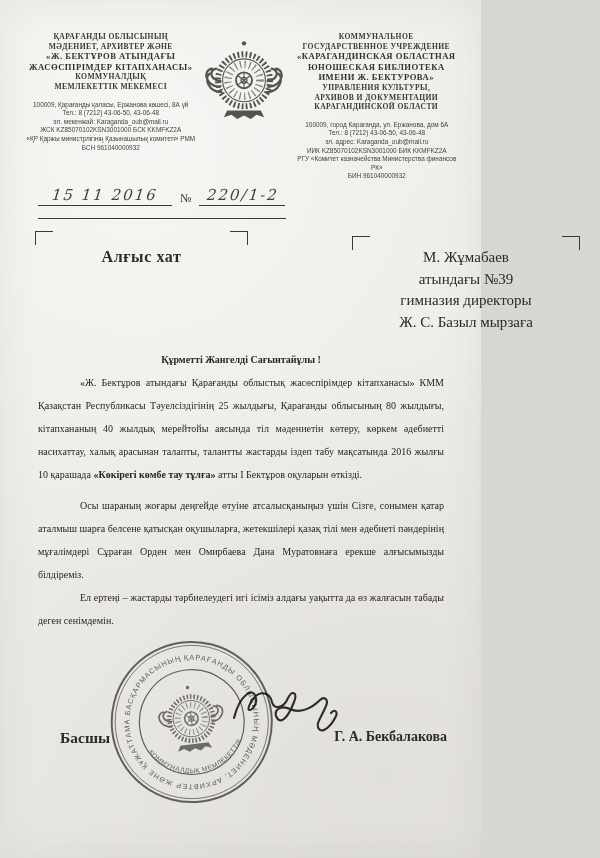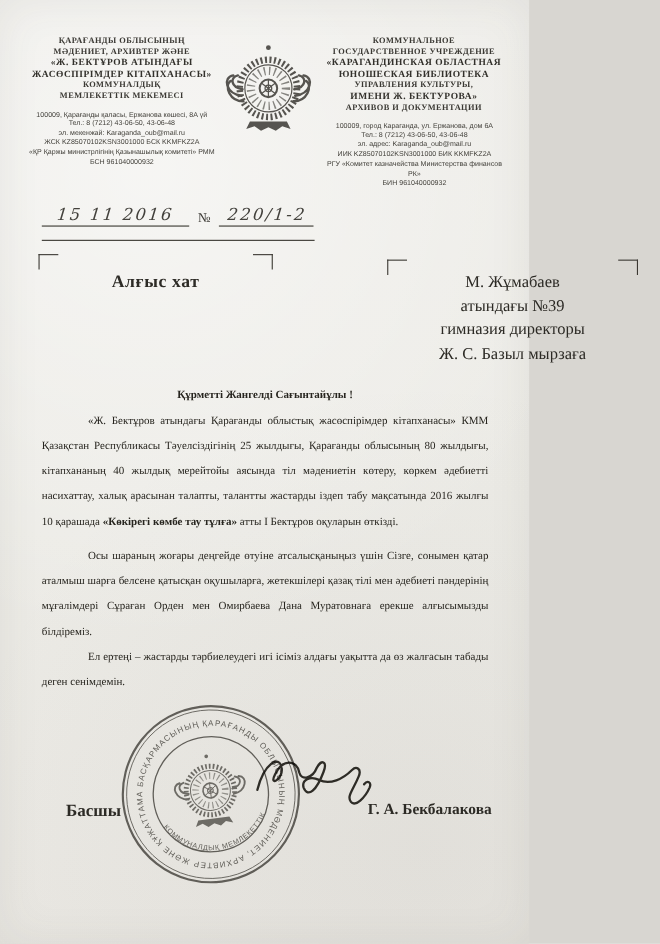--- a/index.html
+++ b/index.html
@@ -92,23 +92,24 @@
           <path d="M30,90 L70,90 L74,98 L65,95 L58,100 L50,96 L42,100 L35,95 L26,98 Z" fill="#403e39" stroke="none"></path>
         </g>
       </svg>
     </div>
 
     <div class="lh-col">
       <span class="org-line">КОММУНАЛЬНОЕ</span>
       <span class="org-line">ГОСУДАРСТВЕННОЕ УЧРЕЖДЕНИЕ</span>
       <span class="org-line em">«КАРАГАНДИНСКАЯ ОБЛАСТНАЯ</span>
       <span class="org-line em">ЮНОШЕСКАЯ БИБЛИОТЕКА</span>
+      <span class="org-line em">ИМЕНИ Ж. БЕКТУРОВА»</span>
       <span class="org-line">УПРАВЛЕНИЯ КУЛЬТУРЫ,</span>
-      <span class="org-line em">ИМЕНИ Ж. БЕКТУРОВА»</span>
       <span class="org-line">АРХИВОВ И ДОКУМЕНТАЦИИ</span>
+      <span class="org-line">КАРАГАНДИНСКОЙ ОБЛАСТИ</span>
       <div class="addr">
         <span class="addr-line">100009, город Караганда, ул. Ержанова, дом 6А</span>
         <span class="addr-line">Тел.: 8 (7212) 43-06-50,  43-06-48</span>
         <span class="addr-line">эл. адрес: Karaganda_oub@mail.ru</span>
         <span class="addr-line">ИИК KZ85070102KSN3001000   БИК KKMFKZ2A</span>
         <span class="addr-line">РГУ «Комитет казначейства Министерства финансов РК»</span>
         <span class="addr-line">БИН 961040000932</span>
       </div>
     </div>
   </header>

